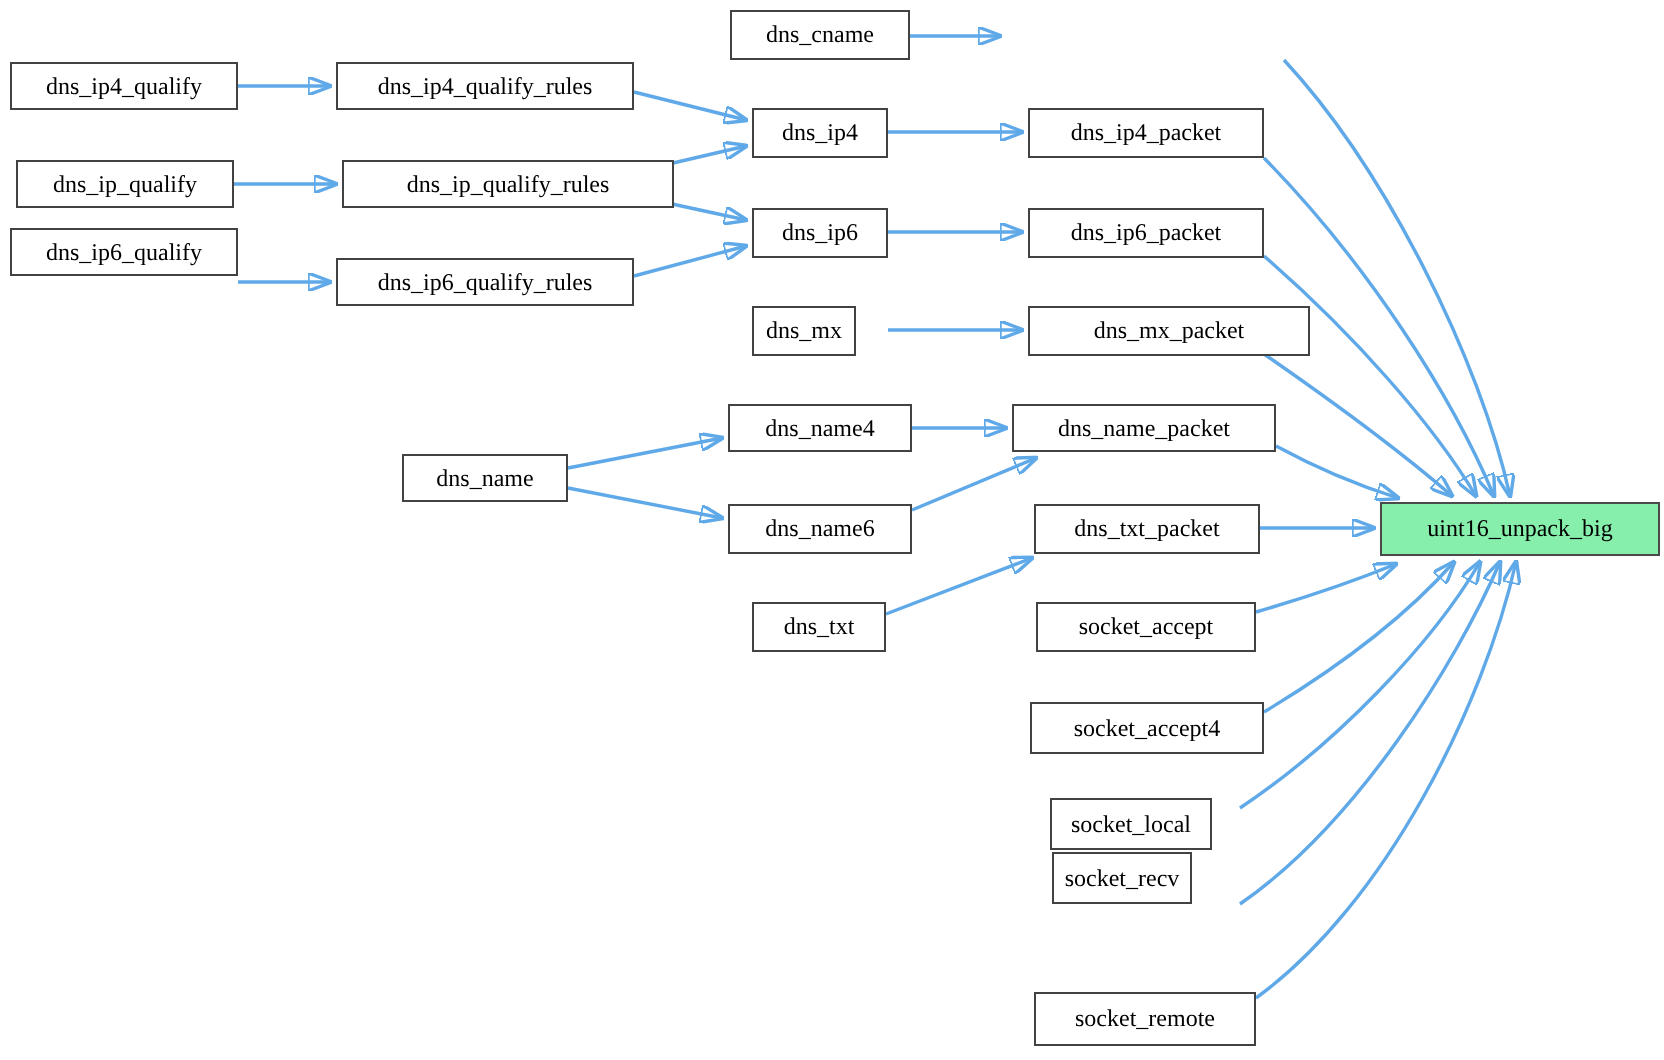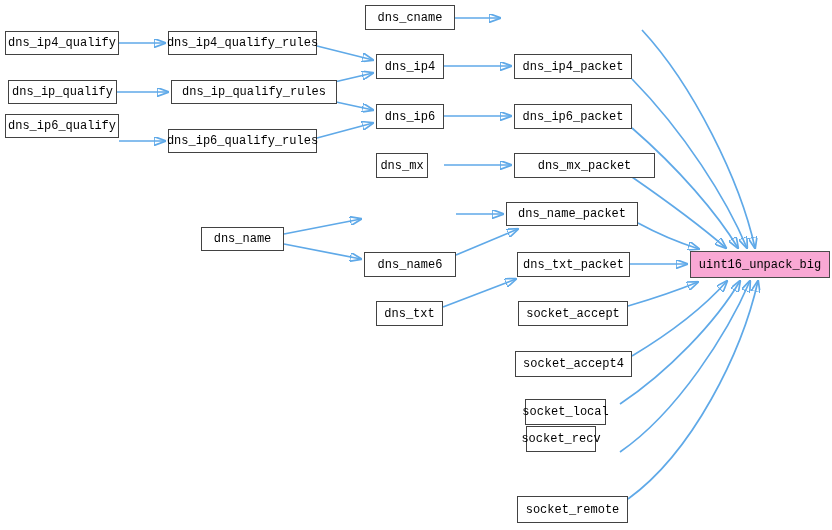--- a/index.html
+++ b/index.html
@@ -1,28 +1,28 @@
 <!DOCTYPE html>
 <html><head>
 <meta charset="utf-8">
 <style>
   html,body{margin:0;padding:0;background:#ffffff;}
   .canvas{
     position:relative;width:832px;height:530px;background:#ffffff;
-    font-family:Liberation Mono, monospace;overflow:hidden;
+    font-family:Liberation Serif, serif;overflow:hidden;
   }
   .edges{position:absolute;left:0;top:0;z-index:1;}
   .edges path{fill:none;stroke:#5fa9e8;stroke-width:1.7px;}
   .node{
     position:absolute;box-sizing:border-box;z-index:2;
     background:#ffffff;border:1px solid #424242;
     display:flex;align-items:center;justify-content:center;
     font-size:12px;color:#000000;white-space:nowrap;cursor:pointer;
   }
-  .node.focus{background:#f9a8d4;border-color:#4a4a4a;cursor:default;}
+  .node.focus{background:#86efac;border-color:#4a4a4a;cursor:default;}
 </style>
 </head>
 <body>
 
 <div class="canvas">
 
   <svg class="edges" width="832" height="530" viewBox="0 0 832 530" xmlns="http://www.w3.org/2000/svg">
     <defs>
       <marker id="arrow" viewBox="0 0 12 9" refX="11" refY="4.5" markerWidth="12" markerHeight="9" markerUnits="userSpaceOnUse" orient="auto">
         <path d="M0,0 L12,4.5 L0,9 z" fill="#5fa9e8"></path>
@@ -63,20 +63,21 @@
   <div class="node" style="left:376px;top:54px;width:68px;height:25px">dns_ip4</div>
   <div class="node" style="left:514px;top:54px;width:118px;height:25px">dns_ip4_packet</div>
   <div class="node" style="left:8px;top:80px;width:109px;height:24px">dns_ip_qualify</div>
   <div class="node" style="left:171px;top:80px;width:166px;height:24px">dns_ip_qualify_rules</div>
   <div class="node" style="left:376px;top:104px;width:68px;height:25px">dns_ip6</div>
   <div class="node" style="left:514px;top:104px;width:118px;height:25px">dns_ip6_packet</div>
   <div class="node" style="left:5px;top:114px;width:114px;height:24px">dns_ip6_qualify</div>
   <div class="node" style="left:168px;top:129px;width:149px;height:24px">dns_ip6_qualify_rules</div>
   <div class="node" style="left:376px;top:153px;width:52px;height:25px">dns_mx</div>
   <div class="node" style="left:514px;top:153px;width:141px;height:25px">dns_mx_packet</div>
+  <div class="node" style="left:364px;top:202px;width:92px;height:24px">dns_name4</div>
   <div class="node" style="left:201px;top:227px;width:83px;height:24px">dns_name</div>
   <div class="node" style="left:506px;top:202px;width:132px;height:24px">dns_name_packet</div>
   <div class="node" style="left:364px;top:252px;width:92px;height:25px">dns_name6</div>
   <div class="node" style="left:517px;top:252px;width:113px;height:25px">dns_txt_packet</div>
   <div class="node focus" style="left:690px;top:251px;width:140px;height:27px">uint16_unpack_big</div>
   <div class="node" style="left:376px;top:301px;width:67px;height:25px">dns_txt</div>
   <div class="node" style="left:518px;top:301px;width:110px;height:25px">socket_accept</div>
   <div class="node" style="left:515px;top:351px;width:117px;height:26px">socket_accept4</div>
   <div class="node" style="left:525px;top:399px;width:81px;height:26px">socket_local</div>
   <div class="node" style="left:526px;top:426px;width:70px;height:26px">socket_recv</div>

